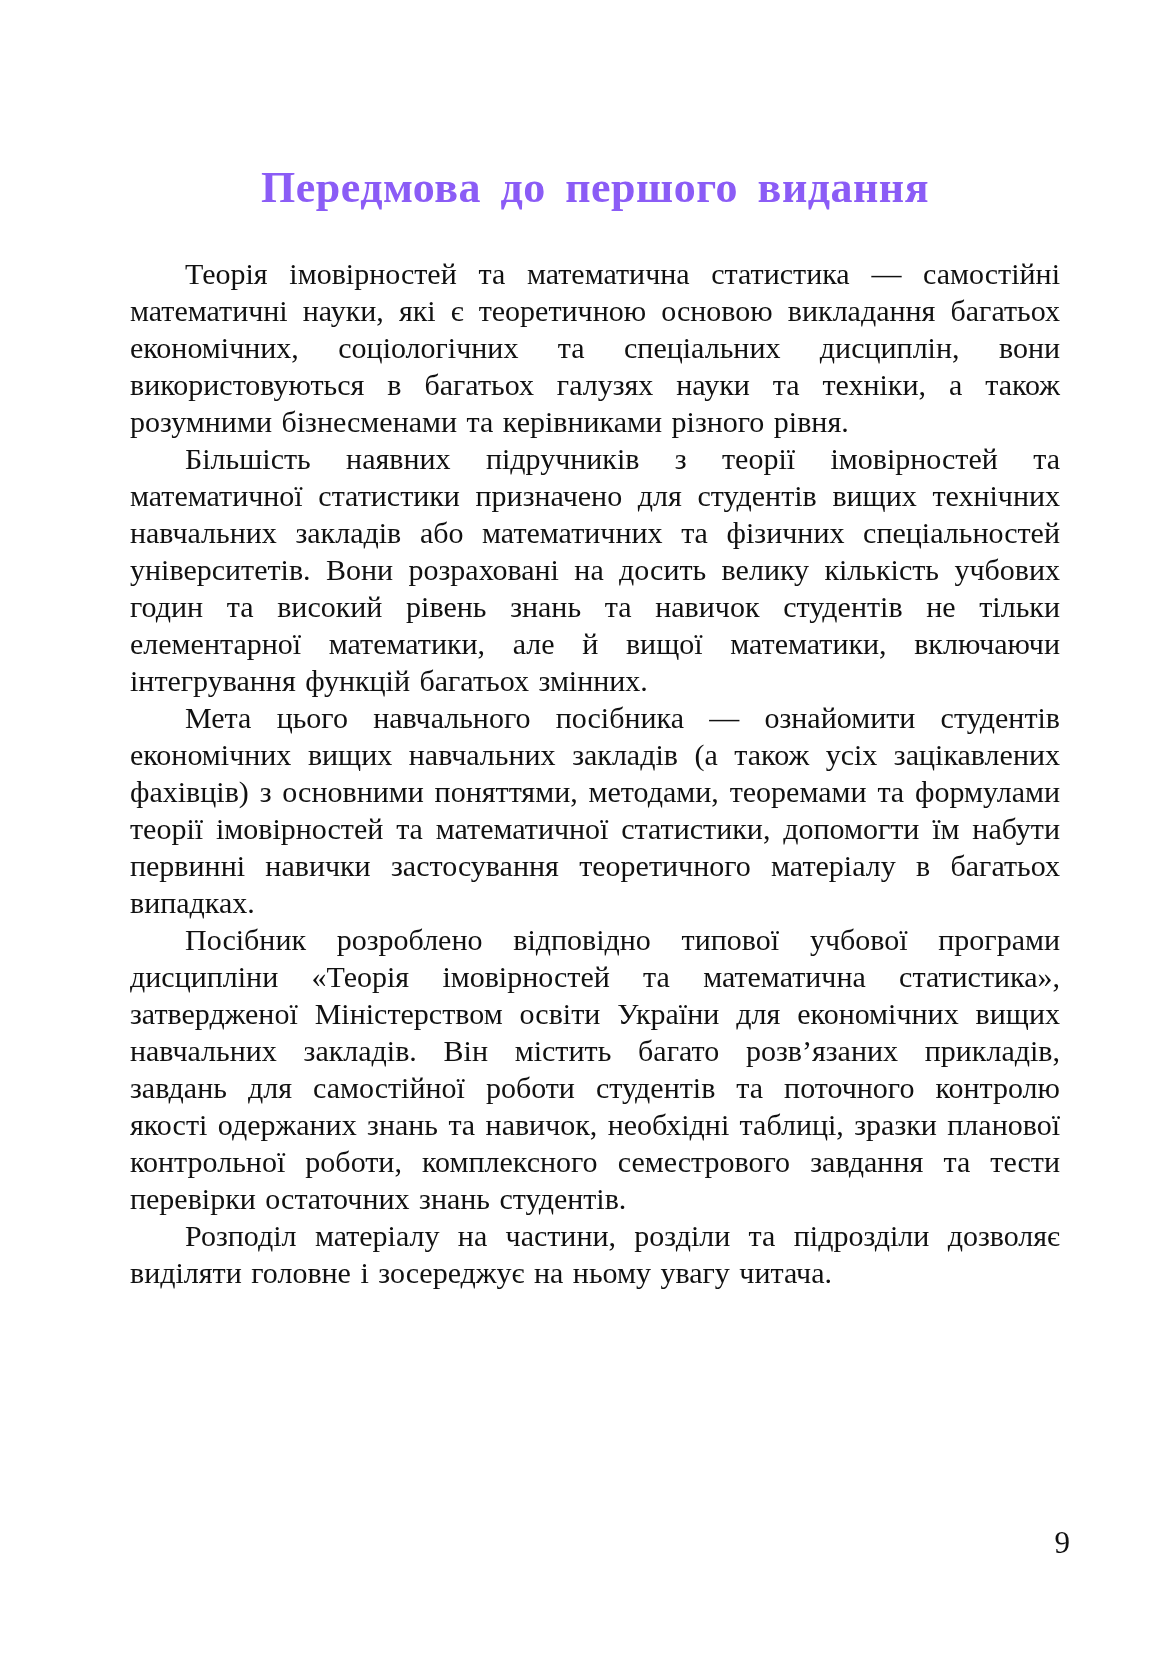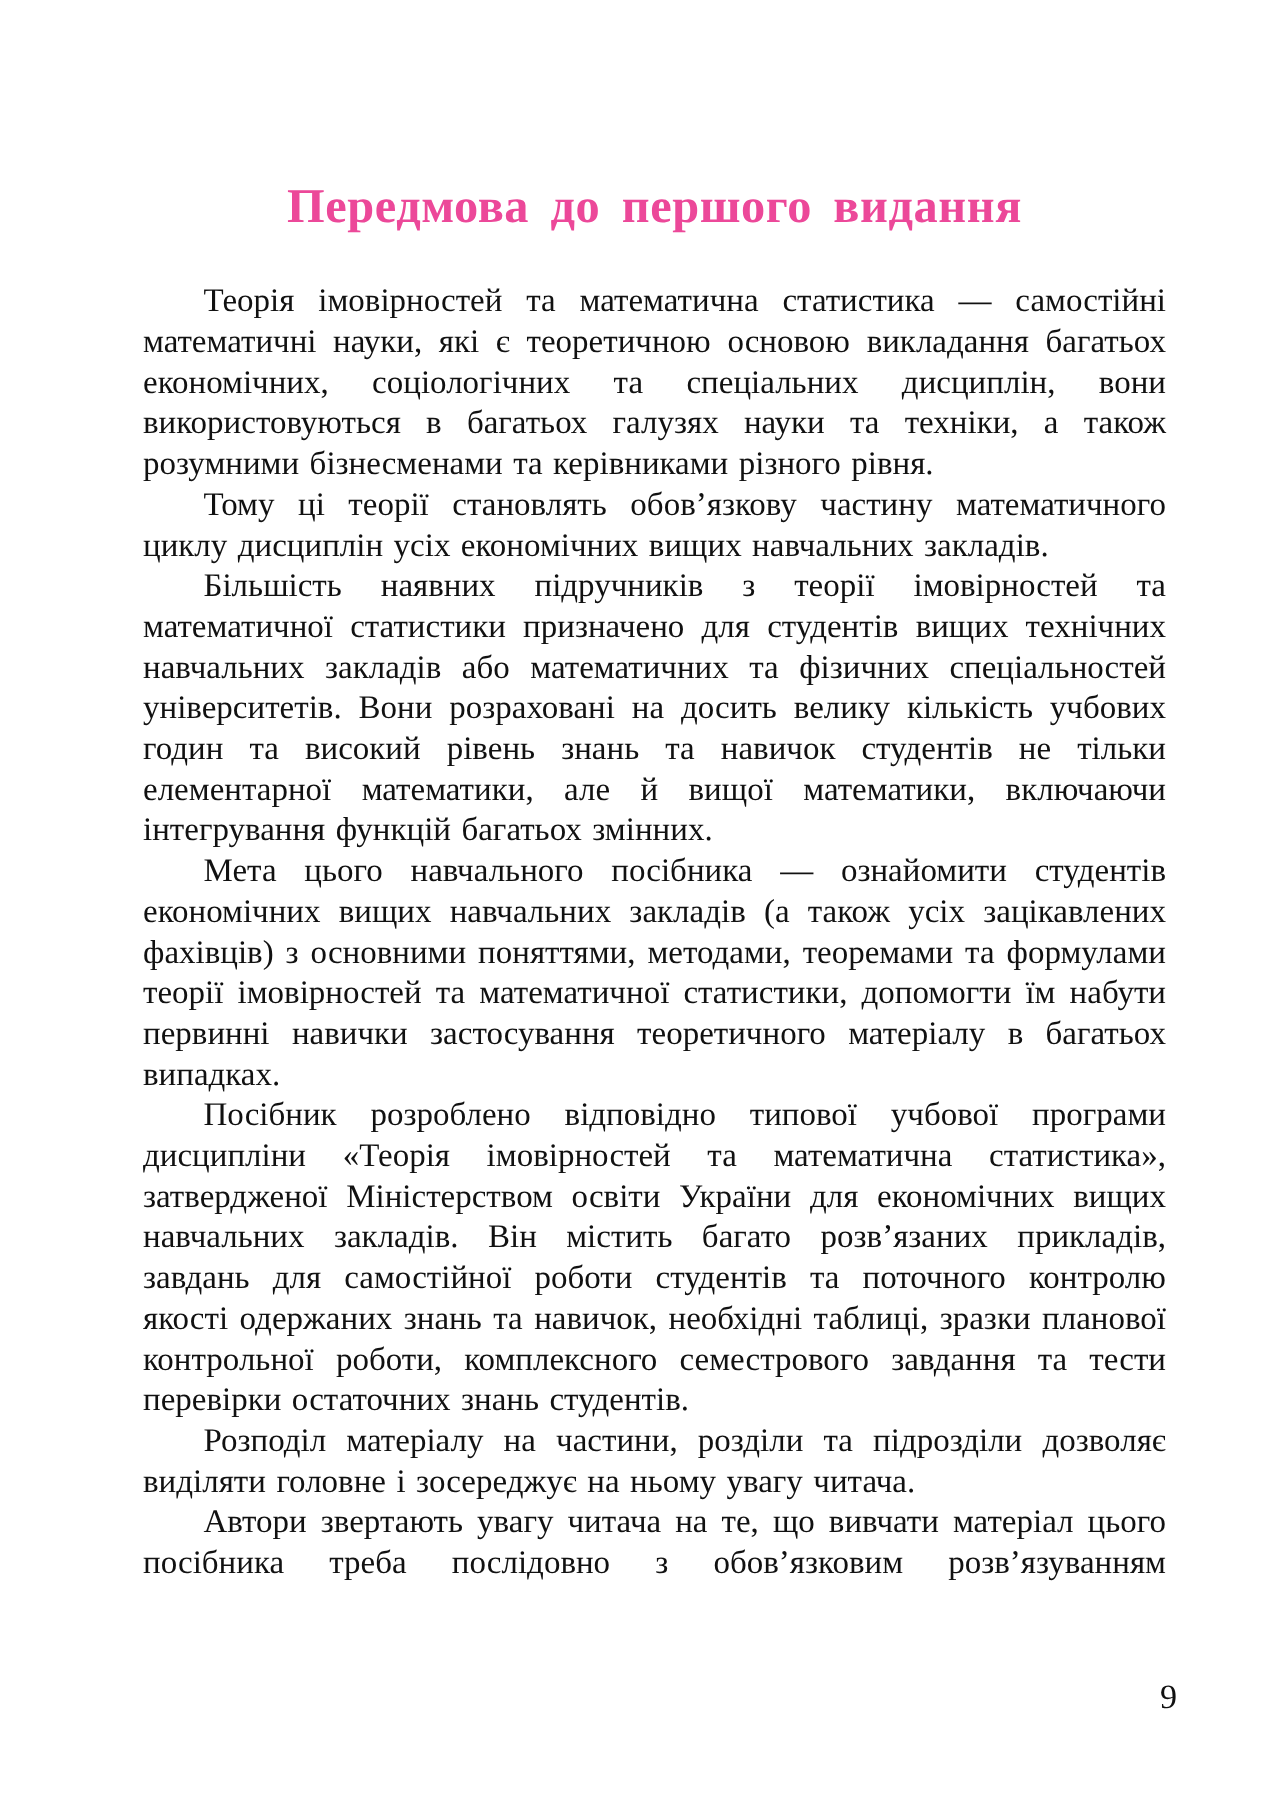--- a/index.html
+++ b/index.html
@@ -22,21 +22,21 @@
     top: 162px;
     width: 930px;
   }
   .page-title {
     margin: 0 0 42px 0;
     text-align: center;
     font-size: 44px;
     font-weight: bold;
     letter-spacing: 0.5px;
     word-spacing: 8px;
-    color: #ec4899;
+    color: #8b5cf6;
     white-space: nowrap;
   }
   .body-text p {
     margin: 0;
     padding: 0;
     font-size: 30px;
     line-height: 37px;
     text-align: justify;
     text-indent: 55px;
     word-spacing: 2px;
@@ -59,22 +59,20 @@
   }
 </style>
 </head>
 <body>
 
 <div class="doc-page">
   <div class="content">
     <h1 class="page-title">Передмова до першого видання</h1>
     <div class="body-text">
       <p>Теорія імовірностей та математична статистика — самостійні математичні науки, які є теоретичною основою викладання багатьох економічних, соціологічних та спеціальних дисциплін, вони використовуються в багатьох галузях науки та техніки, а також розумними бізнесменами та керівниками різного рівня.</p>
-      <p>Тому ці теорії становлять обов’язкову частину математичного циклу дисциплін усіх економічних вищих навчальних закладів.</p>
       <p>Більшість наявних підручників з теорії імовірностей та математичної статистики призначено для студентів вищих технічних навчальних закладів або математичних та фізичних спеціальностей університетів. Вони розраховані на досить велику кількість учбових годин та високий рівень знань та навичок студентів не тільки елементарної математики, але й вищої математики, включаючи інтегрування функцій багатьох змінних.</p>
       <p>Мета цього навчального посібника — ознайомити студентів економічних вищих навчальних закладів (а також усіх зацікавлених фахівців) з основними поняттями, методами, теоремами та формулами теорії імовірностей та математичної статистики, допомогти їм набути первинні навички застосування теоретичного матеріалу в багатьох випадках.</p>
       <p>Посібник розроблено відповідно типової учбової програми дисципліни «Теорія імовірностей та математична статистика», затвердженої Міністерством освіти України для економічних вищих навчальних закладів. Він містить багато розв’язаних прикладів, завдань для самостійної роботи студентів та поточного контролю якості одержаних знань та навичок, необхідні таблиці, зразки планової контрольної роботи, комплексного семестрового завдання та тести перевірки остаточних знань студентів.</p>
       <p>Розподіл матеріалу на частини, розділи та підрозділи дозволяє виділяти головне і зосереджує на ньому увагу читача.</p>
-      <p class="runover">Автори звертають увагу читача на те, що вивчати матеріал цього посібника треба послідовно з обов’язковим розв’язуванням</p>
     </div>
   </div>
   <div class="page-number">9</div>
 </div>
 
 </body></html>

